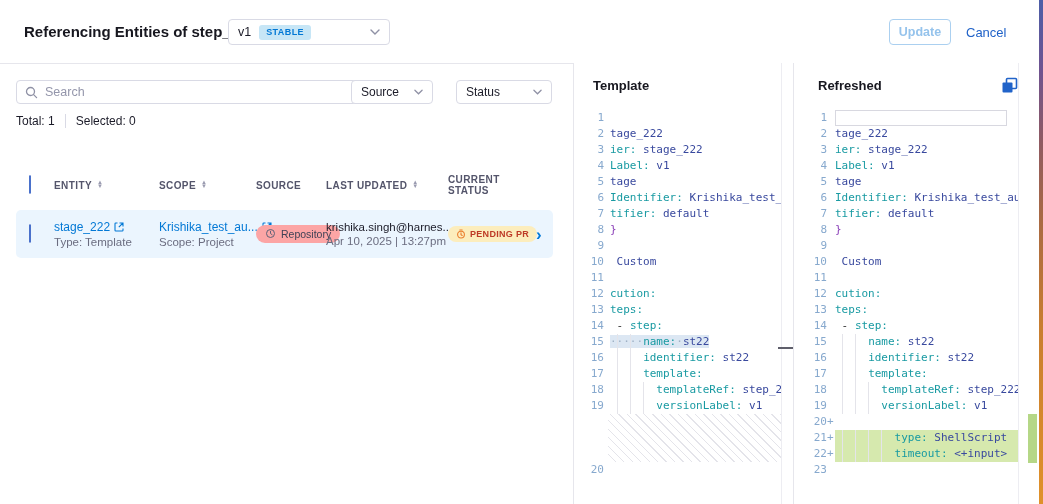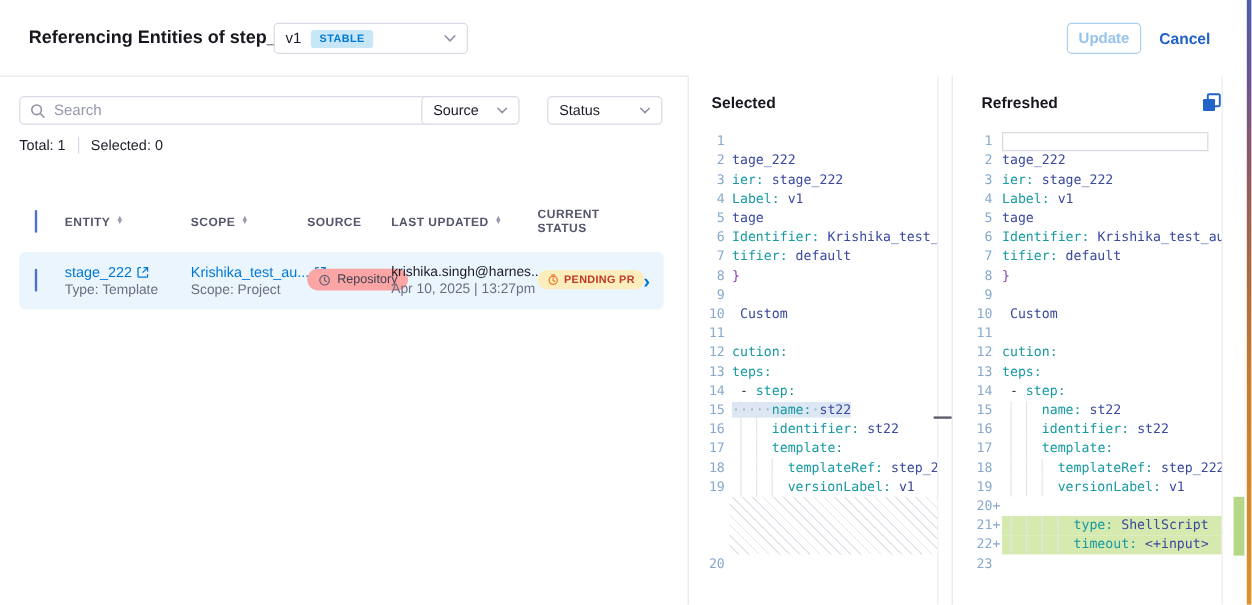--- a/index.html
+++ b/index.html
@@ -6,21 +6,21 @@
   html,body { width:1043px; height:504px; }
   body { position:relative; background:#fff; font-family:"Liberation Sans",sans-serif; color:#1b1b28; overflow:hidden; }
 
   
   .title { position:absolute; left:24px; top:23px; font-size:15px; font-weight:bold; color:#17171f; }
   .version-select { position:absolute; left:228px; top:19px; width:162px; height:26px; border:1px solid #d9dae5; border-radius:4px; display:flex; align-items:center; padding:0 9px; background:#fff; cursor:pointer; }
   .version-select .vlabel { font-size:12.5px; color:#1b1b28; }
   .stable-badge { margin-left:8px; background:#c7e6f6; color:#0278d5; font-size:9px; font-weight:bold; letter-spacing:.4px; padding:2.5px 7px; border-radius:3px; }
   .version-select .chev { margin-left:auto; }
   .btn-update { position:absolute; left:889px; top:19px; width:62px; height:26px; border:1px solid #abd0f0; border-radius:4px; background:#fff; color:#95c3ec; font-weight:bold; font-size:12.5px; display:flex; align-items:center; justify-content:center; }
-  .btn-cancel { position:absolute; left:966px; top:19px; height:26px; display:flex; align-items:center; color:#2062c8; font-weight:bold; font-size:13px; cursor:pointer;text-align:center; }
+  .btn-cancel { position:absolute; left:966px; top:19px; height:26px; display:flex; align-items:center; color:#2062c8; font-weight:normal; font-size:13px; cursor:pointer;text-align:center; }
 
   .hr-top { position:absolute; top:63px; left:0; width:573px; border-top:1px solid #e6e6ec; }
   .vr-panel { position:absolute; top:63px; left:573px; height:441px; border-left:1px solid #e6e6ec; }
 
   
   .search-box { position:absolute; left:16px; top:80px; width:347px; height:24px; border:1px solid #d9dae5; border-radius:4px; display:flex; align-items:center; padding:0 8px; gap:7px; background:#fff; }
   .search-box input { border:none; outline:none; flex:1; font-size:12.5px; font-family:"Liberation Sans",sans-serif; color:#1b1b28; background:transparent; }
   .search-box input::placeholder { color:#9496ab; }
   .dd { position:absolute; top:80px; height:24px; border:1px solid #d9dae5; border-radius:4px; display:flex; align-items:center; justify-content:space-between; padding:0 9px; background:#fff; cursor:pointer; font-size:12px; color:#1b1b28; }
   .dd-source { left:351px; width:82px; }
@@ -212,21 +212,21 @@
             <circle cx="5" cy="5.6" r="3.4" stroke="#ea7e2e" stroke-width="1.1" fill="none"></circle>
             <path d="M5 3.8v1.8l1.2.9M3.8 1h2.4" stroke="#ea7e2e" stroke-width="1.1" fill="none" stroke-linecap="round"></path>
           </svg>
       </span>
       <span>PENDING PR</span>
     </span>
   </div>
   <div class="row-chev">›</div>
 </div>
 
-<div class="pane-title pt-orig">Selected</div>
+<div class="pane-title pt-orig">Template</div>
 <div class="pane-title pt-refr">Refreshed</div>
 <div class="copy-btn">
   <svg width="17" height="17" viewBox="0 0 17 17">
       <rect x="5.5" y="1.5" width="10" height="10" rx="1" stroke="#2163c9" stroke-width="1.6" fill="#fff"></rect>
       <rect x="1.5" y="5.5" width="10" height="10" rx="1" fill="#2163c9"></rect>
     </svg>
 </div>
 
 <div class="vr-clip-o"></div>
 <div class="vr-split"></div>

